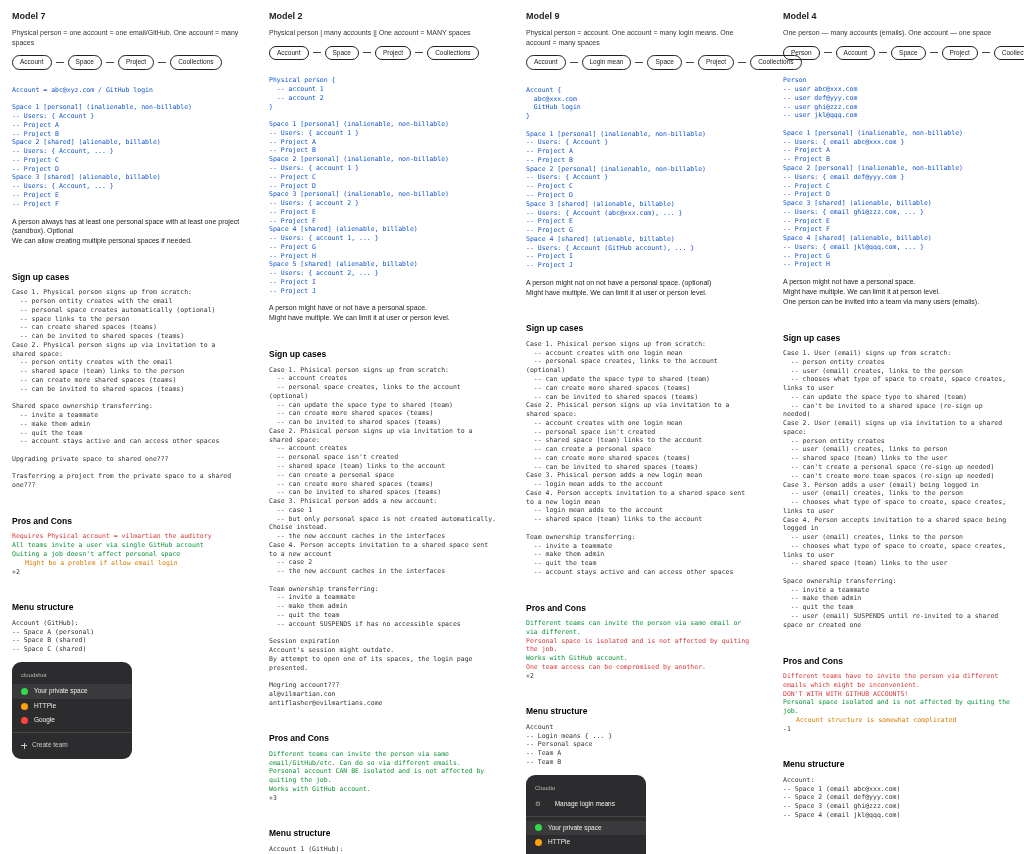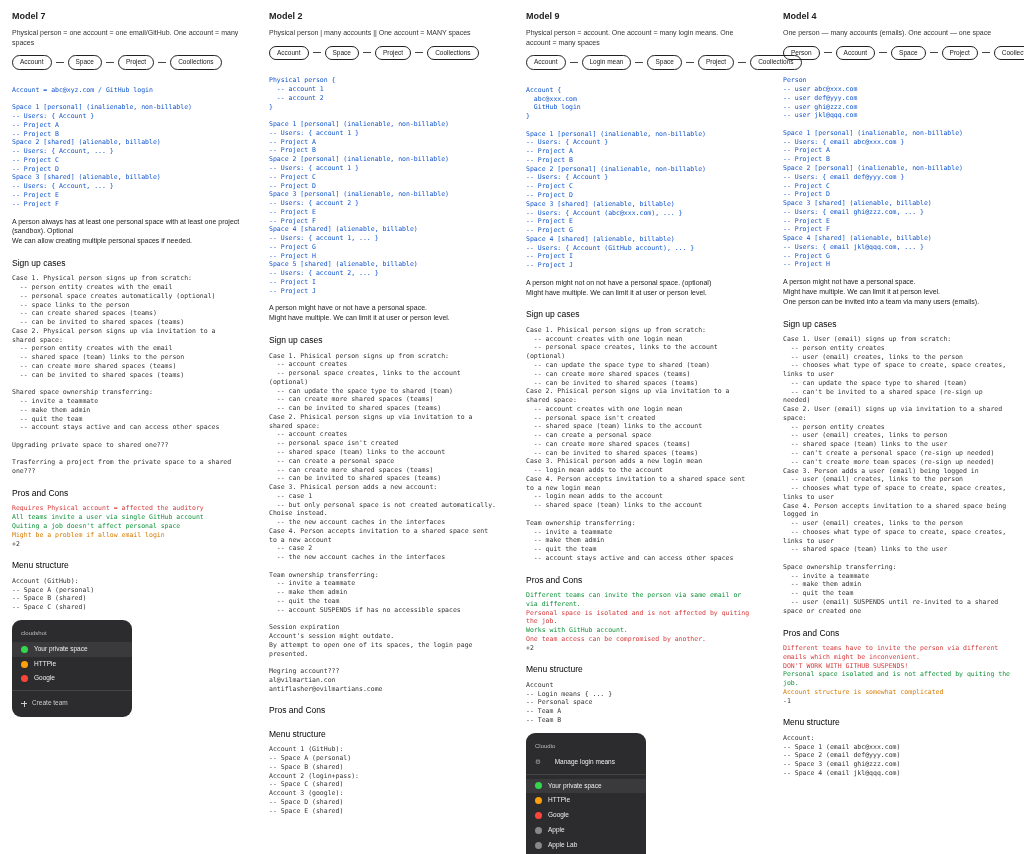--- a/index.html
+++ b/index.html
@@ -32,22 +32,22 @@
     font-family: ui-monospace, SFMono-Regular, Menlo, Consolas, monospace;
     font-size: 6.5px;
     line-height: 1.35;
     white-space: pre-wrap;
     color: #333;
     margin-bottom: 8px;
   }
   pre.mono.blue { color: #1255cc; margin-top: 16px; }
   pre.mono.pc .g { color: #12933b; text-align: center; }
   pre.mono.pc .r { color: #d63b3b; }
-  pre.mono.pc .o { color: #d67a00; }
-  h3.section { font-size: 8.5px; font-weight: 400; margin: 12px 0 5px; color: #000; }
+  pre.mono.pc .o { color: #d67a00; margin-left: 13px; }
+  h3.section { font-size: 8.5px; font-weight: 700; margin: 26px 0 5px; color: #000; }
   .para { font-size: 7px; line-height: 1.4; margin-bottom: 6px; white-space: pre-wrap; }
 
   
   .dark-panel {
     background: #2c2c2e;
     border-radius: 9px;
     padding: 7px 0;
     color: #eee;
     font-size: 6.5px;
     width: 120px;
@@ -125,21 +125,21 @@
 Shared space ownership transferring:
   -- invite a teammate
   -- make them admin
   -- quit the team
   -- account stays active and can access other spaces
 
 Upgrading private space to shared one???
 
 Trasferring a project from the private space to a shared one???</pre>
     <h3 class="section">Pros and Cons</h3>
-    <pre class="mono pc pc-block"><span class="r">Requires Physical account = affected the auditory</span>
+    <pre class="mono pc pc-block"><span class="r">Requires Physical account = vilmartian the auditory</span>
 <span class="g">All teams invite a user via single GitHub account</span>
 <span class="g">Quiting a job doesn't affect personal space</span>
 <span class="o">Might be a problem if allow email login</span>
 +2</pre>
     <h3 class="section">Menu structure</h3>
     <pre class="mono">Account (GitHub):
 -- Space A (personal)
 -- Space B (shared)
 -- Space C (shared)</pre>
     <div class="dark-panel">
@@ -233,20 +233,24 @@
   -- account SUSPENDS if has no accessible spaces
 
 Session expiration
 Account's session might outdate.
 By attempt to open one of its spaces, the login page presented.
 
 Megring account???
 al@vilmartian.con
 antiflasher@evilmartians.come</pre>
     <h3 class="section">Pros and Cons</h3>
+    <pre class="mono pc pc-block"><span class="g">Different teams can invite the person via same email/GitHub/etc. Can do so via different emails.</span>
+<span class="g">Personal account CAN BE isolated and is not affected by quiting the job.</span>
+<span class="g">Works with GitHub account.</span>
++3</pre>
     <h3 class="section">Menu structure</h3>
     <pre class="mono">Account 1 (GitHub):
 -- Space A (personal)
 -- Space B (shared)
 Account 2 (login+pass):
 -- Space C (shared)
 Account 3 (google):
 -- Space D (shared)
 -- Space E (shared)</pre>
 
@@ -418,21 +422,21 @@
   -- chooses what type of space to create, space creates, links to user
   -- shared space (team) links to the user
 
 Space ownership transferring:
   -- invite a teammate
   -- make them admin
   -- quit the team
   -- user (email) SUSPENDS until re-invited to a shared space or created one</pre>
     <h3 class="section">Pros and Cons</h3>
     <pre class="mono pc pc-block"><span class="r">Different teams have to invite the person via different emails which might be inconvenient.</span>
-<span class="r">DON'T WORK WITH GITHUB SUSPENDS!</span>
+<span class="r">DON'T WITH WITH GITHUB ACCOUNTS!</span>
 <span class="g">Personal space isolated and is not affected by quiting the job.</span>
 <span class="o">Account structure is somewhat complicated</span>
 -1</pre>
     <h3 class="section">Menu structure</h3>
     <pre class="mono">Account:
 -- Space 1 (email abc@xxx.com)
 -- Space 2 (email def@yyy.com)
 -- Space 3 (email ghi@zzz.com)
 -- Space 4 (email jkl@qqq.com)</pre>
   </div>

